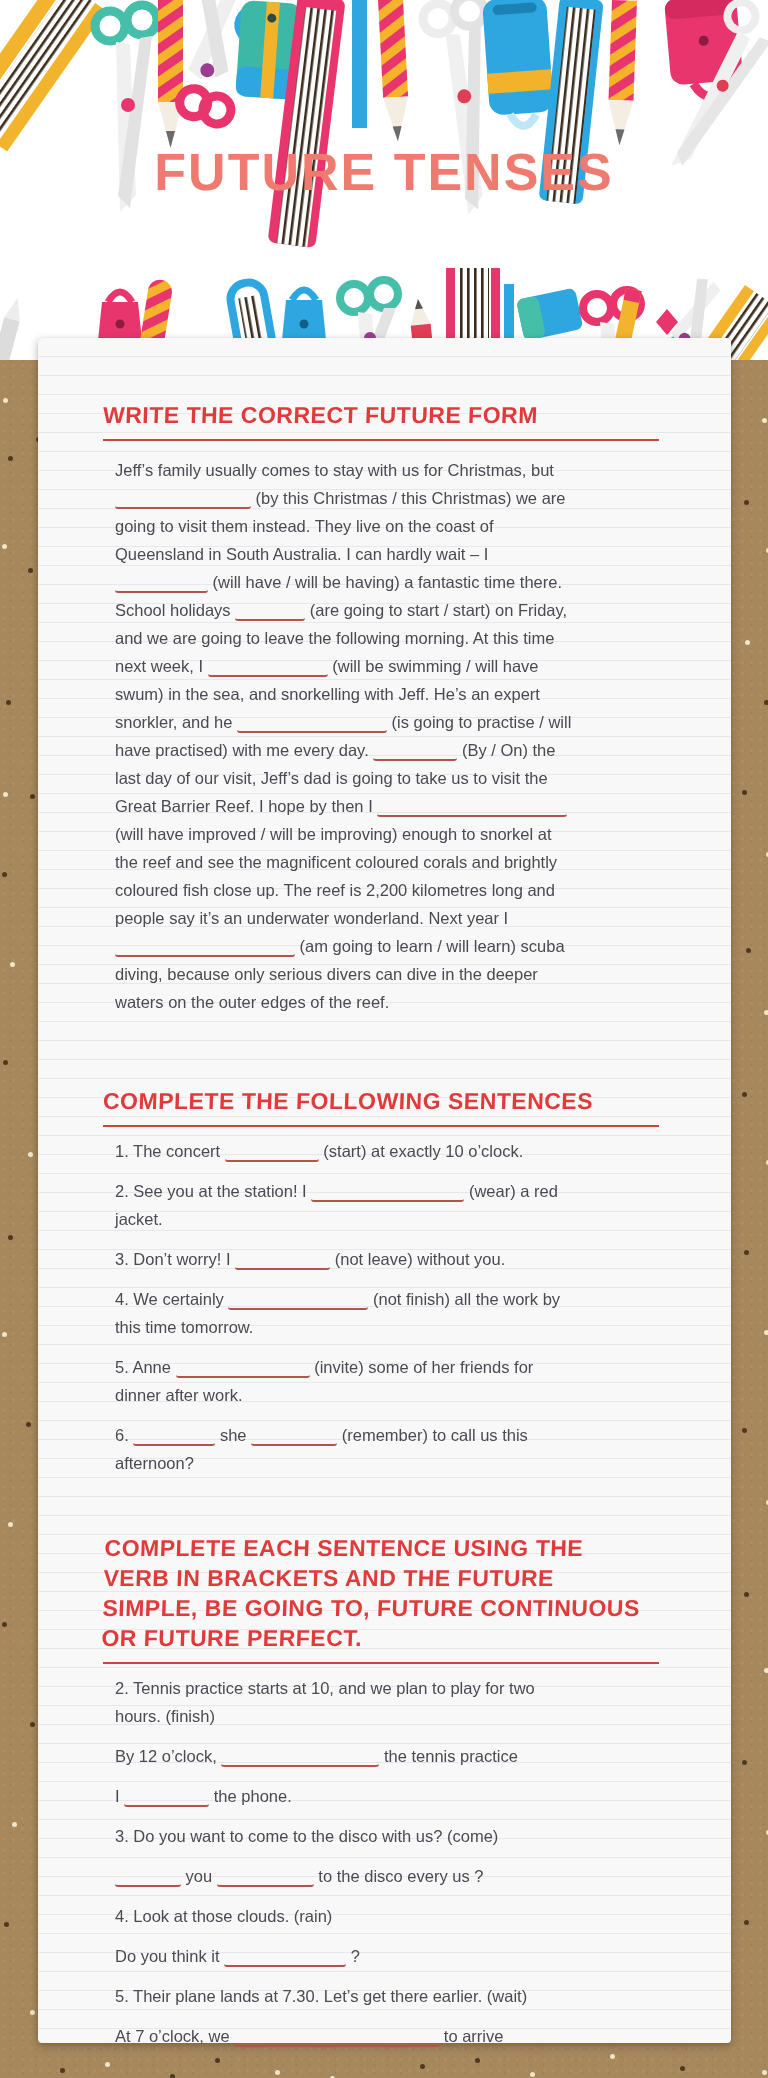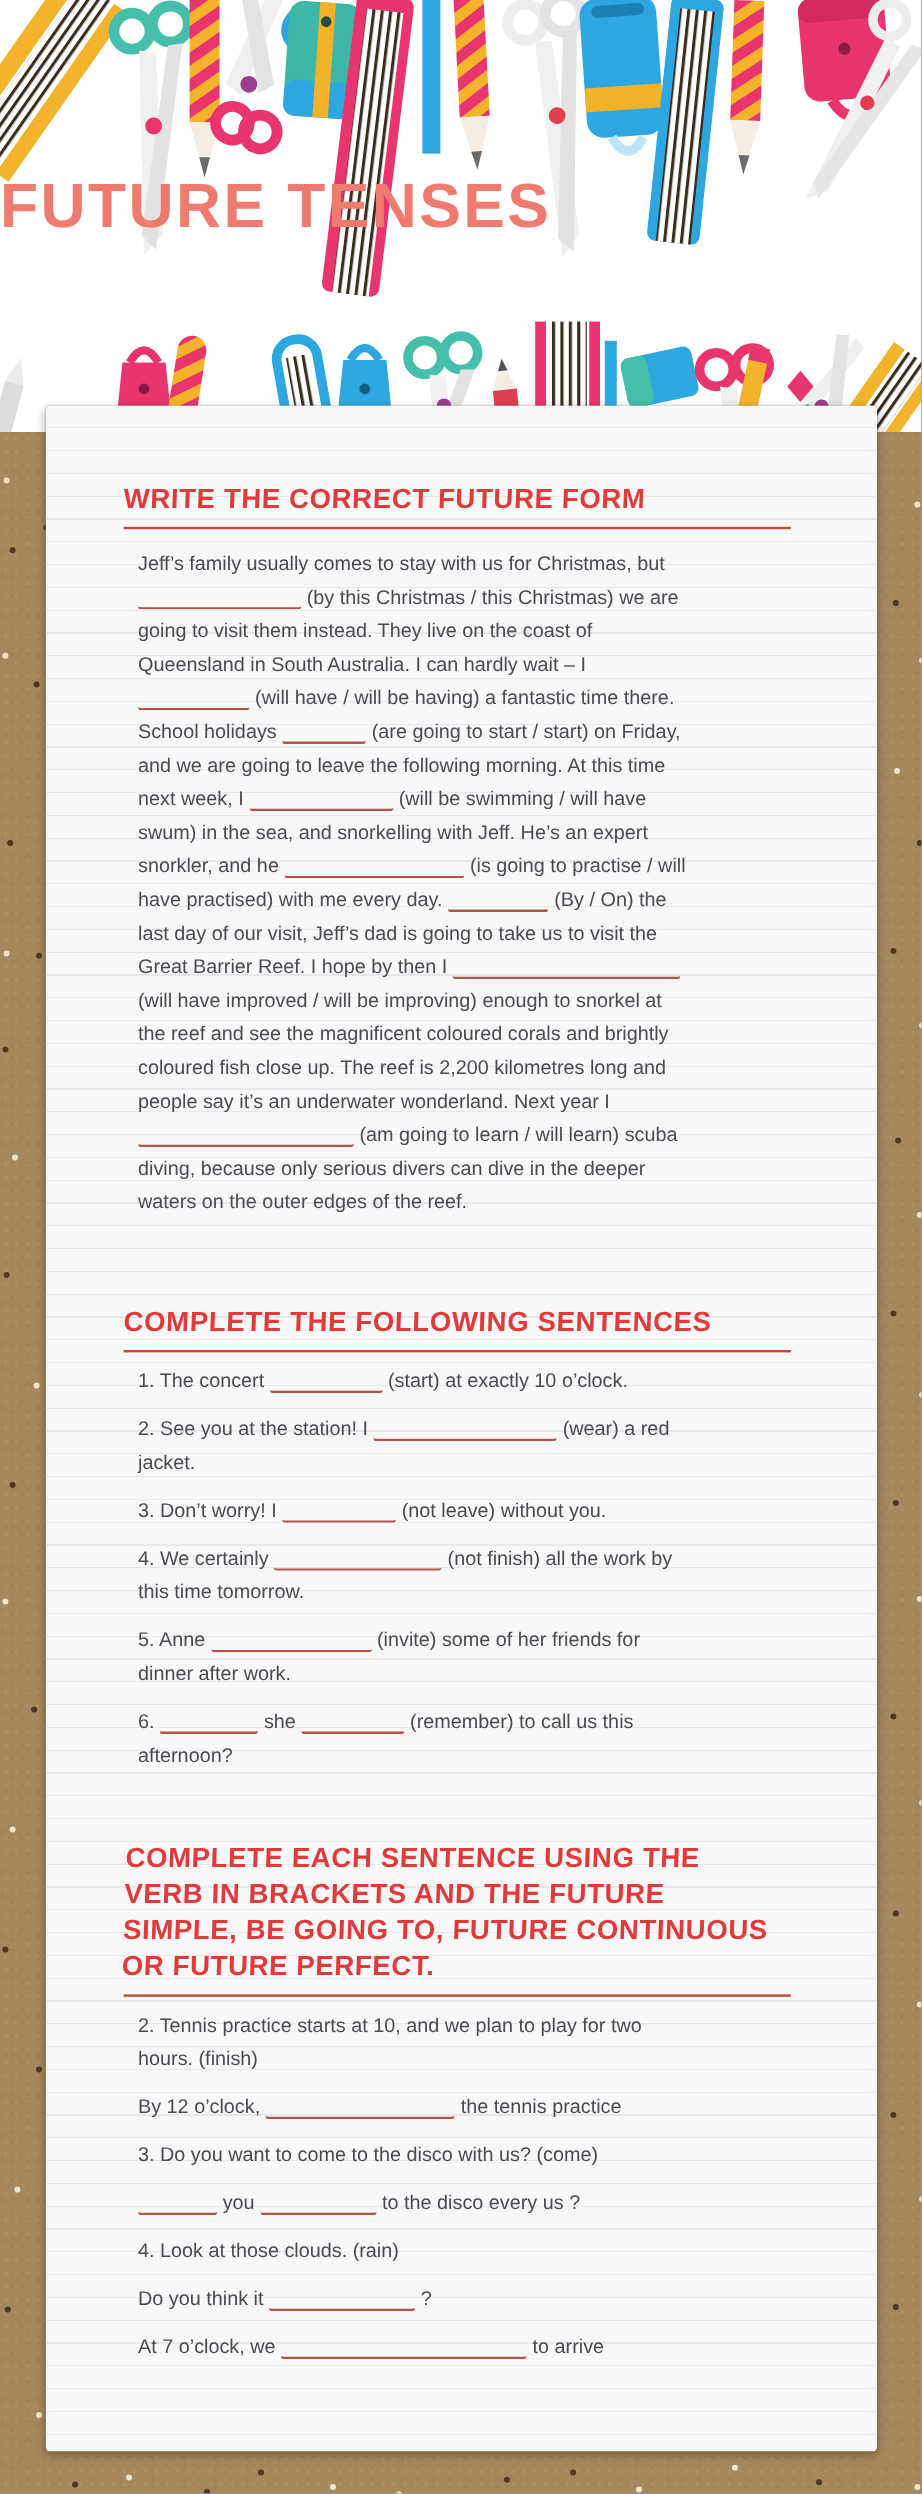--- a/index.html
+++ b/index.html
@@ -11,21 +11,21 @@
          background-image:radial-gradient(rgba(255,248,230,.07) 1px,transparent 1.6px),
                           radial-gradient(rgba(60,40,10,.08) 1px,transparent 1.5px);
          background-size:9px 11px,13px 8px;background-position:0 0,4px 5px;}
   .dot{position:absolute;width:5px;height:5px;border-radius:50%;z-index:1;}
   .dot.w{background:#F1E6CA;}
   .dot.d{background:#4E3920;}
   
   .banner{position:absolute;left:0;top:0;width:768px;height:360px;background:#FFFFFF;
           overflow:hidden;z-index:1;}
   .banner svg{display:block;}
-  .title{position:absolute;left:0;top:142px;width:768px;margin:0;text-align:left;
+  .title{position:absolute;left:0;top:142px;width:768px;margin:0;text-align:center;
          font-size:52px;line-height:60px;font-weight:700;letter-spacing:2px;
          color:#EF7B70;z-index:2;}
   
   .paper{position:absolute;left:38px;top:338px;width:693px;height:1705px;z-index:2;
          background-color:#F8F8F9;border-radius:4px;
          background-image:repeating-linear-gradient(180deg,rgba(0,0,0,0) 0 18px,#E7E8EC 18px 19px);
          box-shadow:0 3px 8px rgba(50,30,5,.35),0 0 1px rgba(0,0,0,.15);}
   .paper-content{position:relative;padding:62px 60px 0 65px;}
   .ws-section{margin:0;}
   .ws-section + .ws-section{margin-top:0;}
@@ -220,24 +220,26 @@
           <p class="item"><span>3. Don’t worry! I </span><span class="blank" style="width: 95px;"></span><span> (not leave) without you.</span></p>
           <p class="item"><span>4. We certainly </span><span class="blank" style="width: 140px;"></span><span> (not finish) all the work by this time tomorrow.</span></p>
           <p class="item"><span>5. Anne </span><span class="blank" style="width: 134px;"></span><span> (invite) some of her friends for dinner after work.</span></p>
           <p class="item"><span>6. </span><span class="blank" style="width: 82px;"></span><span> she </span><span class="blank" style="width: 86px;"></span><span> (remember) to call us this afternoon?</span></p>
         </section>
         <section class="ws-section">
           <h2>COMPLETE EACH SENTENCE USING THE VERB IN BRACKETS AND THE FUTURE SIMPLE, BE GOING TO, FUTURE CONTINUOUS OR FUTURE PERFECT.</h2>
           <div class="rule"></div>
           <p class="item"><span>2. Tennis practice starts at 10, and we plan to play for two hours. (finish)</span></p>
           <p class="item"><span>By 12 o’clock, </span><span class="blank" style="width: 158px;"></span><span> the tennis practice</span></p>
+          <p class="item"><span>I </span><span class="blank" style="width: 85px;"></span><span> the phone.</span></p>
           <p class="item"><span>3. Do you want to come to the disco with us? (come)</span></p>
           <p class="item"><span class="blank" style="width: 66px;"></span><span> you </span><span class="blank" style="width: 97px;"></span><span> to the disco every us ?</span></p>
           <p class="item"><span>4. Look at those clouds. (rain)</span></p>
           <p class="item"><span>Do you think it </span><span class="blank" style="width: 122px;"></span><span> ?</span></p>
+          <p class="item"><span>5. Their plane lands at 7.30. Let’s get there earlier. (wait)</span></p>
           <p class="item"><span>At 7 o’clock, we </span><span class="blank" style="width: 205px;"></span><span> to arrive</span></p>
         </section>
       </div>
   </div>
 
 <i class="dot d" style="left: 8px; top: 456px;"></i>
     <i class="dot w" style="left: 3px; top: 398px;"></i>
     <i class="dot d" style="left: 36px; top: 437px;"></i>
     <i class="dot w" style="left: 2px; top: 544px;"></i>
     <i class="dot d" style="left: 28px; top: 568px;"></i>

